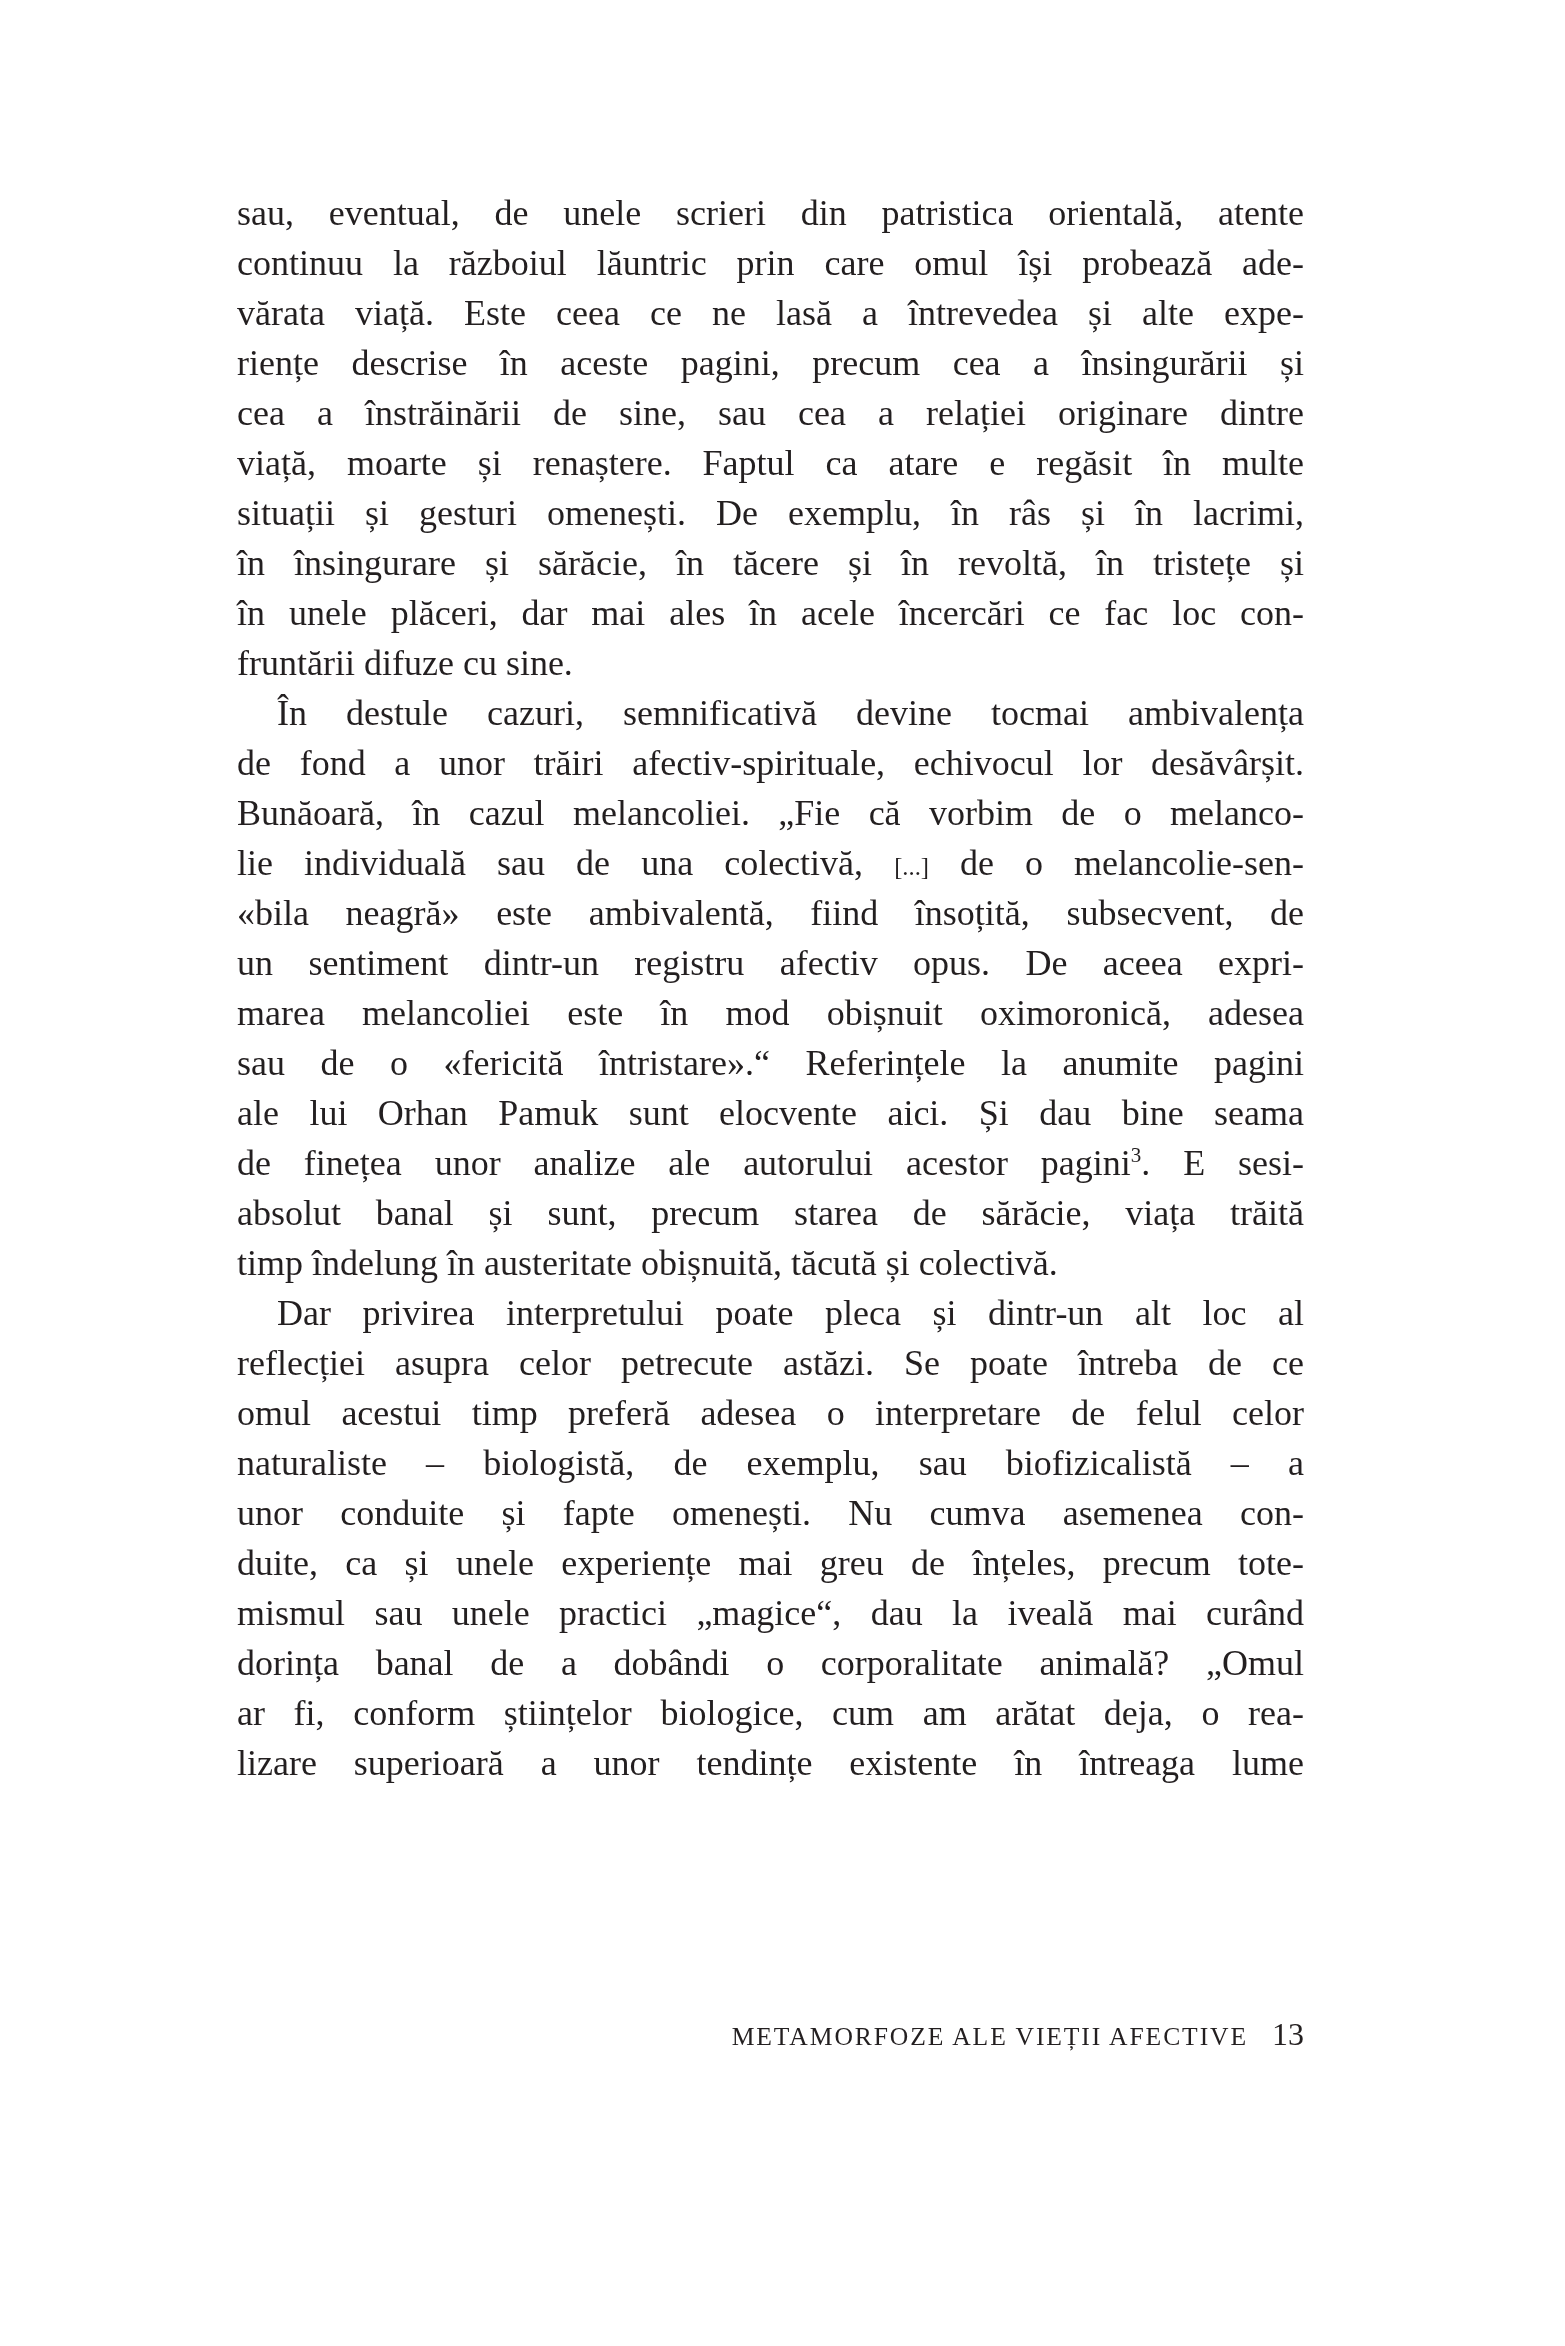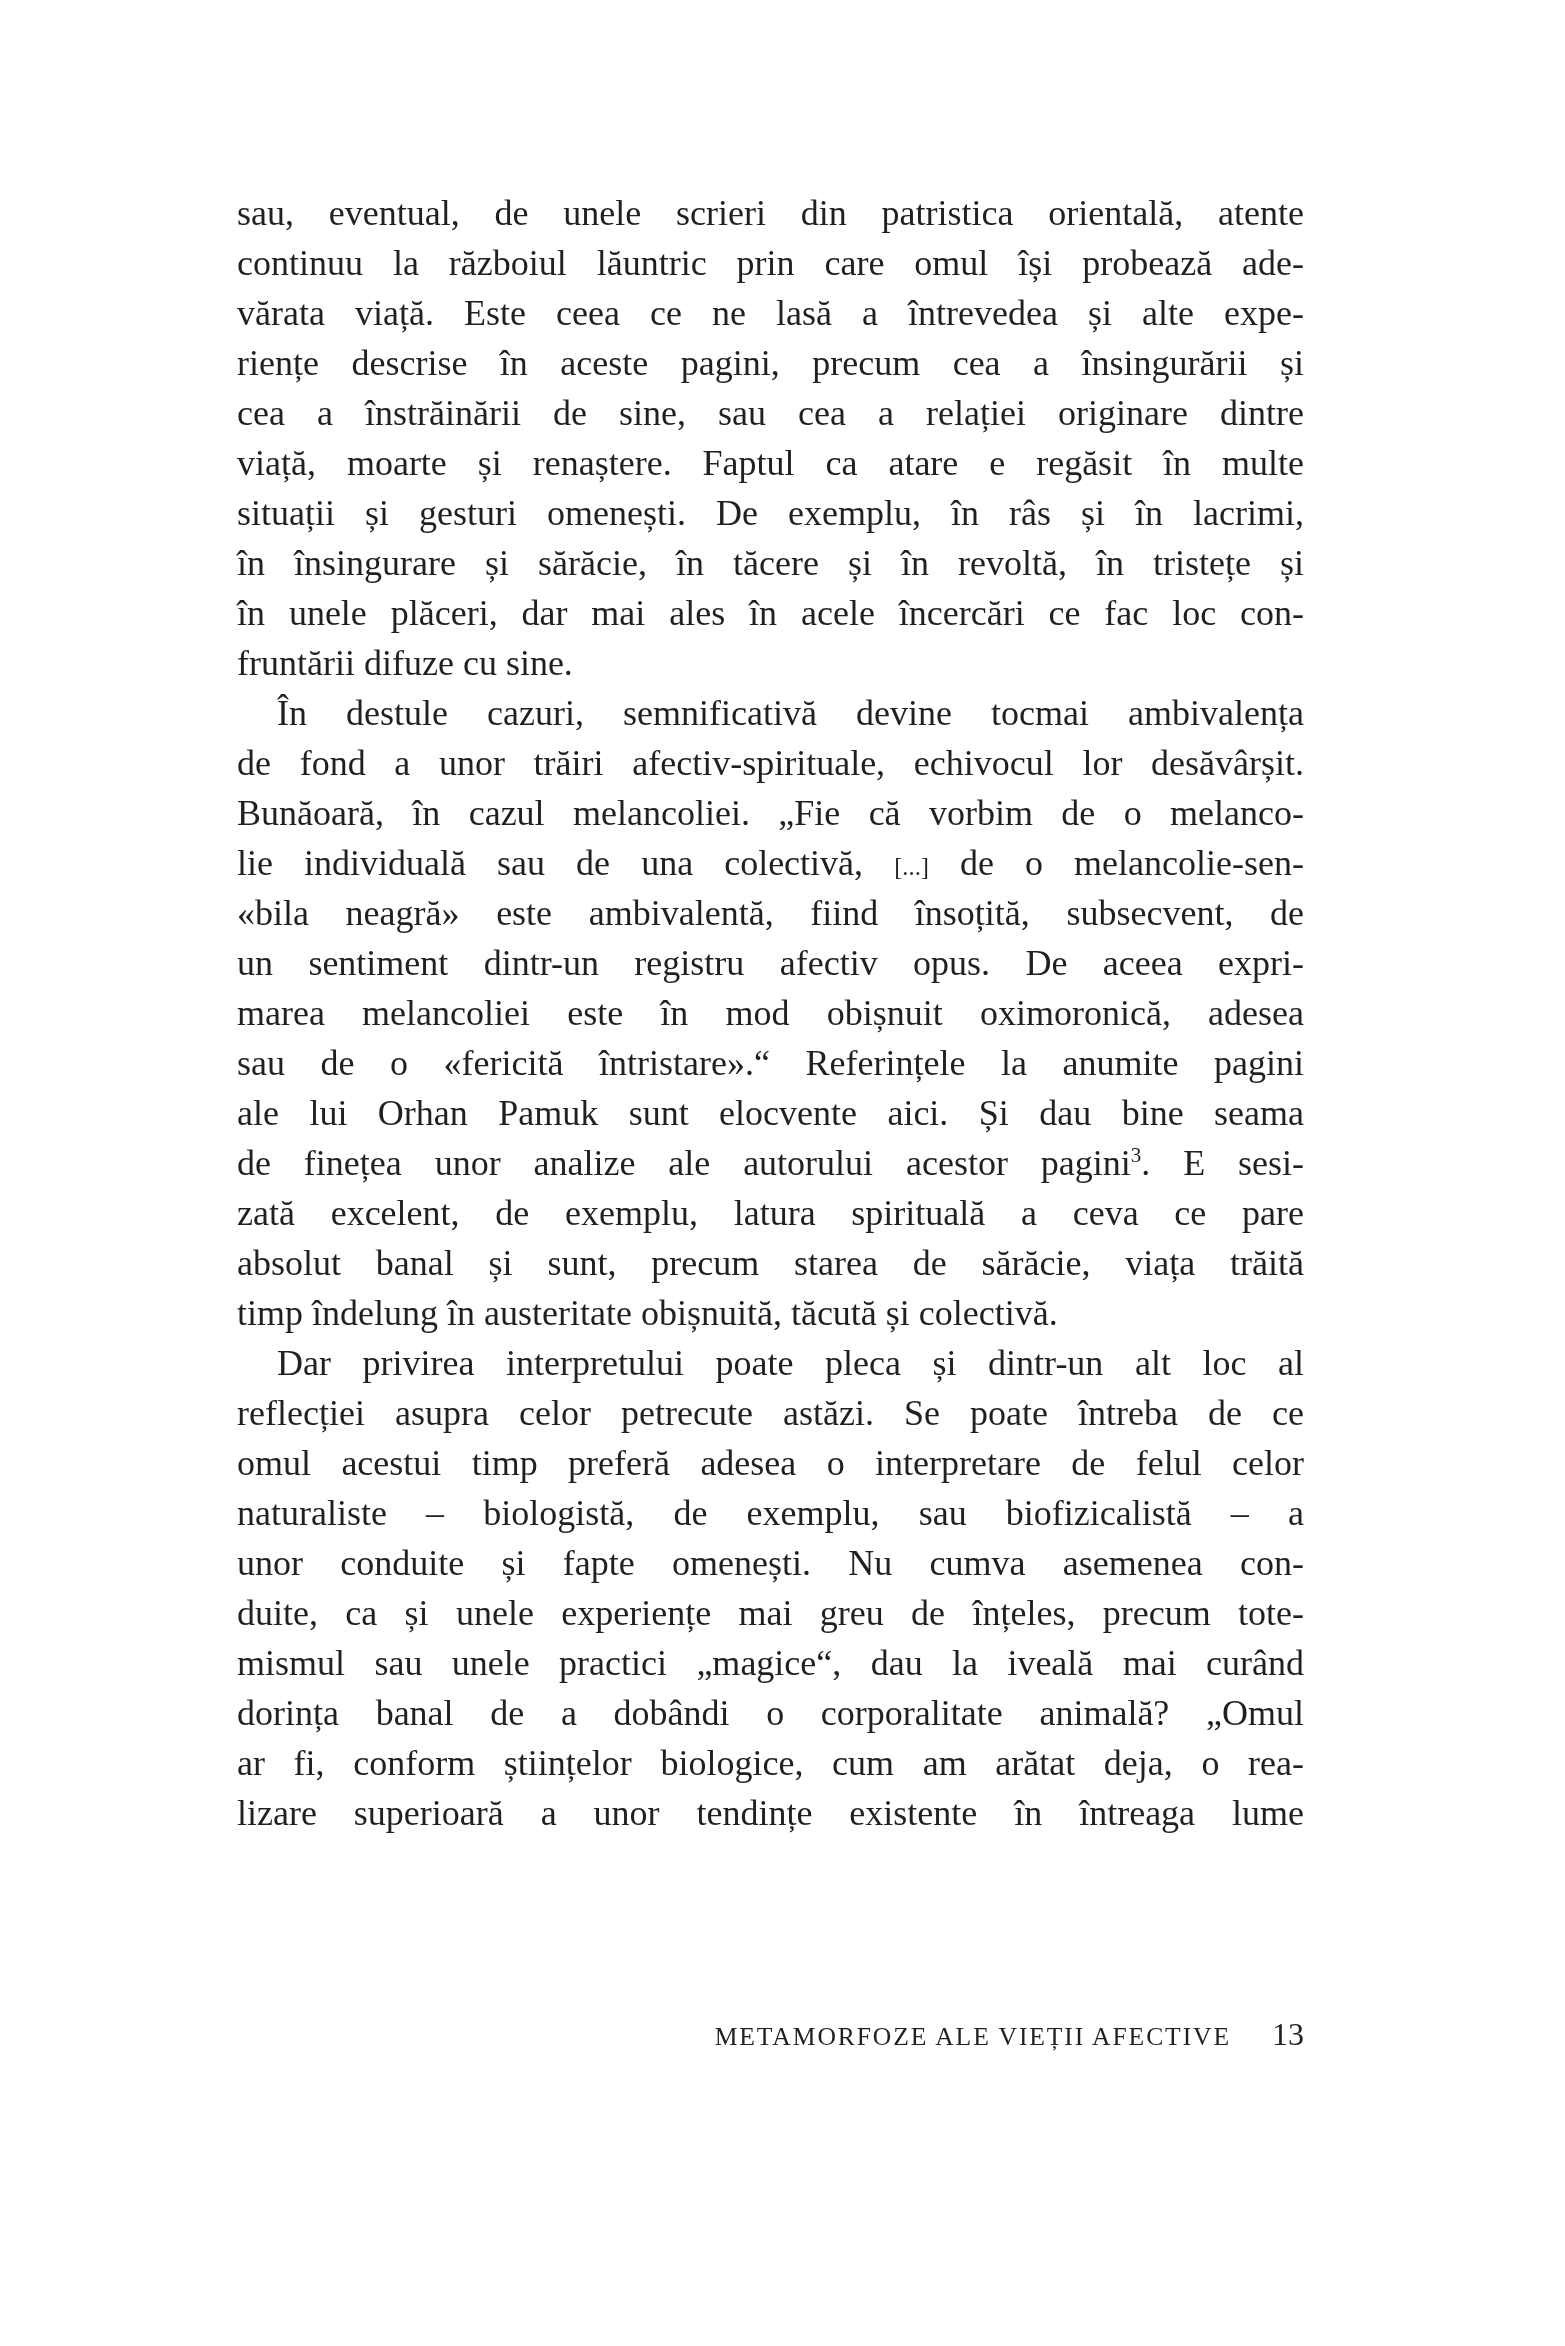--- a/index.html
+++ b/index.html
@@ -34,21 +34,21 @@
     color: #231f20;
     text-align: right;
   }
   .running-head {
     font-size: 25.6px;
     letter-spacing: 1.9px;
     text-transform: uppercase;
   }
   .page-number {
     font-size: 32px;
-    margin-left: 41px;
+    margin-left: 24px;
   }
 </style>
 </head>
 <body>
 
 <div class="page" id="page-body">
     <div>
       <span class="line">sau, eventual, de unele scrieri din patristica orientală, atente</span>
       <span class="line">continuu la războiul lăuntric prin care omul își probează ade-</span>
       <span class="line">vărata viață. Este ceea ce ne lasă a întrevedea și alte expe-</span>
@@ -64,21 +64,20 @@
       <span class="line indent">În destule cazuri, semnificativă devine tocmai ambivalența</span>
       <span class="line">de fond a unor trăiri afectiv-spirituale, echivocul lor desăvârșit.</span>
       <span class="line">Bunăoară, în cazul melancoliei. „Fie că vorbim de o melanco-</span>
       <span class="line">lie individuală sau de una colectivă, <span class="small">[...]</span> de o melancolie-sen-</span>
       <span class="line">«bila neagră» este ambivalentă, fiind însoțită, subsecvent, de</span>
       <span class="line">un sentiment dintr-un registru afectiv opus. De aceea expri-</span>
       <span class="line">marea melancoliei este în mod obișnuit oximoronică, adesea</span>
       <span class="line">sau de o «fericită întristare».“ Referințele la anumite pagini</span>
       <span class="line">ale lui Orhan Pamuk sunt elocvente aici. Și dau bine seama</span>
       <span class="line">de finețea unor analize ale autorului acestor pagini<sup>3</sup>. E sesi-</span>
-      <span class="line">zată excelent, de exemplu, latura spirituală a ceva ce pare</span>
       <span class="line">absolut banal și sunt, precum starea de sărăcie, viața trăită</span>
       <span class="line last">timp îndelung în austeritate obișnuită, tăcută și colectivă.</span>
     </div>
     <div>
       <span class="line indent">Dar privirea interpretului poate pleca și dintr-un alt loc al</span>
       <span class="line">reflecției asupra celor petrecute astăzi. Se poate întreba de ce</span>
       <span class="line">omul acestui timp preferă adesea o interpretare de felul celor</span>
       <span class="line">naturaliste – biologistă, de exemplu, sau biofizicalistă – a</span>
       <span class="line">unor conduite și fapte omenești. Nu cumva asemenea con-</span>
       <span class="line">duite, ca și unele experiențe mai greu de înțeles, precum tote-</span>

